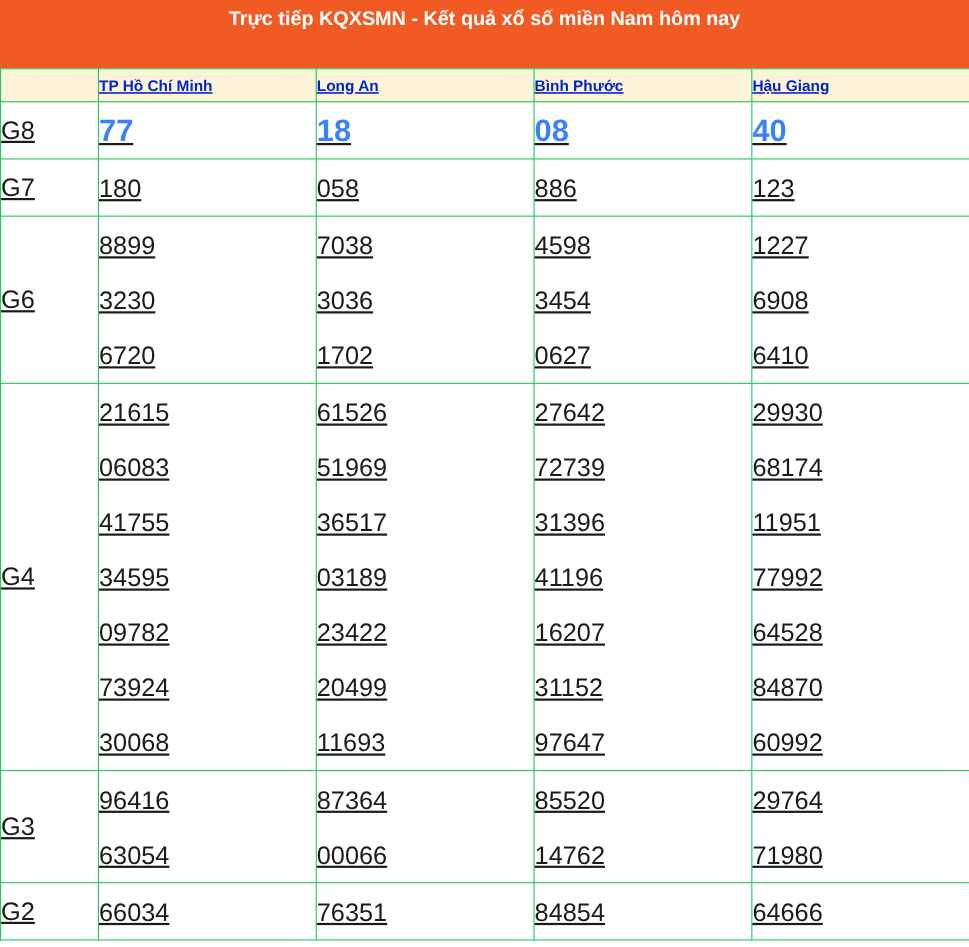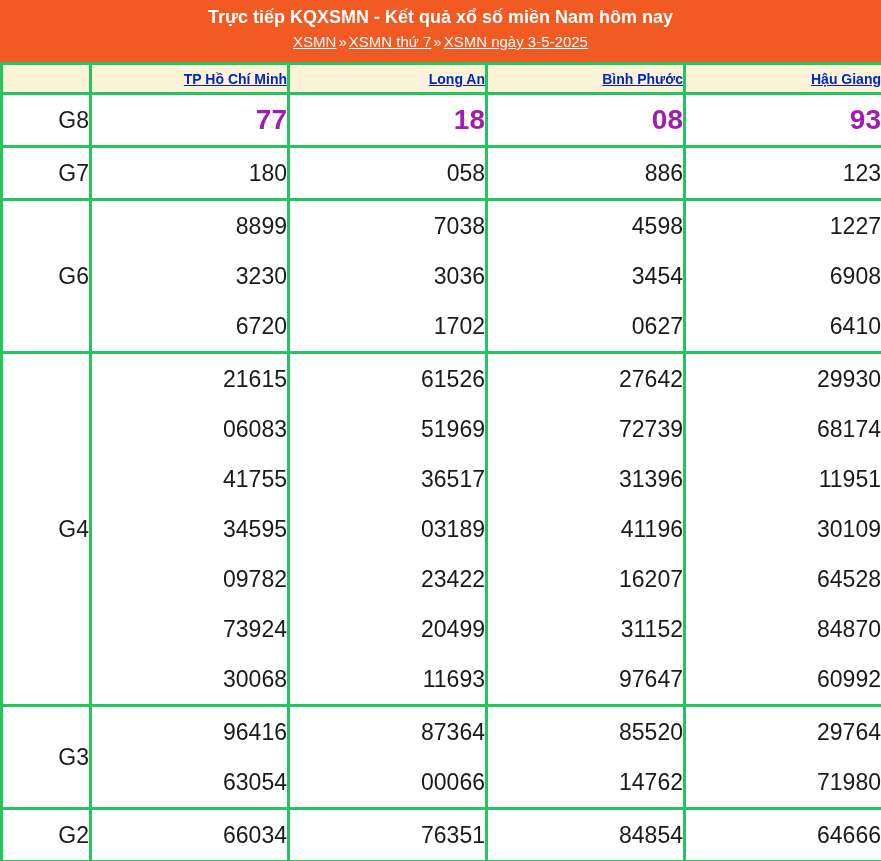--- a/index.html
+++ b/index.html
@@ -43,63 +43,63 @@
     text-decoration: none;
     display: inline-block;
     padding: 0 2px;
   }
   table.results {
     border-collapse: collapse;
     width: 881px;
     table-layout: fixed;
   }
   table.results td {
-    border: 3px solid #22c55e;
-    text-align: right;
+    border: 1px solid #22c55e;
+    text-align: left;
     vertical-align: middle;
     font-size: 23px;
     color: #1a1a1a;
     padding: 0;
+    text-decoration: underline;
   }
   .col-label { width: 89px; }
   .col-prov { width: 198px; }
   tr.provinces td {
     background: #fdf3d8;
     height: 30px;
     font-size: 14px;
     font-weight: bold;
     color: #0026c7;
   }
   tr.provinces td .prov-link {
     color: #0026c7;
     text-decoration: underline;
     cursor: pointer;
   }
   .lbl {
     font-size: 19px;
     color: #1a1a1a;
   }
   .big-red {
-    color: #a21caf;
+    color: #3b82f6;
     font-weight: bold;
     font-size: 28px;
   }
   .num-cell .line {
     line-height: 50px;
     height: 50px;
   }
 </style>
 </head>
 <body>
 
 <div id="page">
 
   <div class="header">
     <div class="header-title">Trực tiếp KQXSMN - Kết quả xổ số miền Nam hôm nay</div>
-    <div class="breadcrumb"><span><a href="#">XSMN</a></span><span class="sep"> » </span><span><a href="#">XSMN thứ 7</a></span><span class="sep"> » </span><span><a href="#">XSMN ngày 3-5-2025</a></span></div>
   </div>
 
   <table class="results">
     <colgroup>
       <col class="col-label">
       <col class="col-prov">
       <col class="col-prov">
       <col class="col-prov">
       <col class="col-prov">
     </colgroup>
@@ -116,25 +116,25 @@
           <td class="num-cell">
             <div class="line big-red">77</div>
           </td>
           <td class="num-cell">
             <div class="line big-red">18</div>
           </td>
           <td class="num-cell">
             <div class="line big-red">08</div>
           </td>
           <td class="num-cell">
-            <div class="line big-red">93</div>
+            <div class="line big-red">40</div>
           </td>
         </tr>
         <tr class="row-n1">
-          <td class="lbl" style="height: 52px; padding-left: 29px;">G7</td>
+          <td class="lbl" style="height: 52px;">G7</td>
           <td class="num-cell">
             <div class="line ">180</div>
           </td>
           <td class="num-cell">
             <div class="line ">058</div>
           </td>
           <td class="num-cell">
             <div class="line ">886</div>
           </td>
           <td class="num-cell">
@@ -190,21 +190,21 @@
             <div class="line ">31396</div>
             <div class="line ">41196</div>
             <div class="line ">16207</div>
             <div class="line ">31152</div>
             <div class="line ">97647</div>
           </td>
           <td class="num-cell">
             <div class="line ">29930</div>
             <div class="line ">68174</div>
             <div class="line ">11951</div>
-            <div class="line ">30109</div>
+            <div class="line ">77992</div>
             <div class="line ">64528</div>
             <div class="line ">84870</div>
             <div class="line ">60992</div>
           </td>
         </tr>
         <tr class="row-n2">
           <td class="lbl" style="height: 102px;">G3</td>
           <td class="num-cell">
             <div class="line ">96416</div>
             <div class="line ">63054</div>

